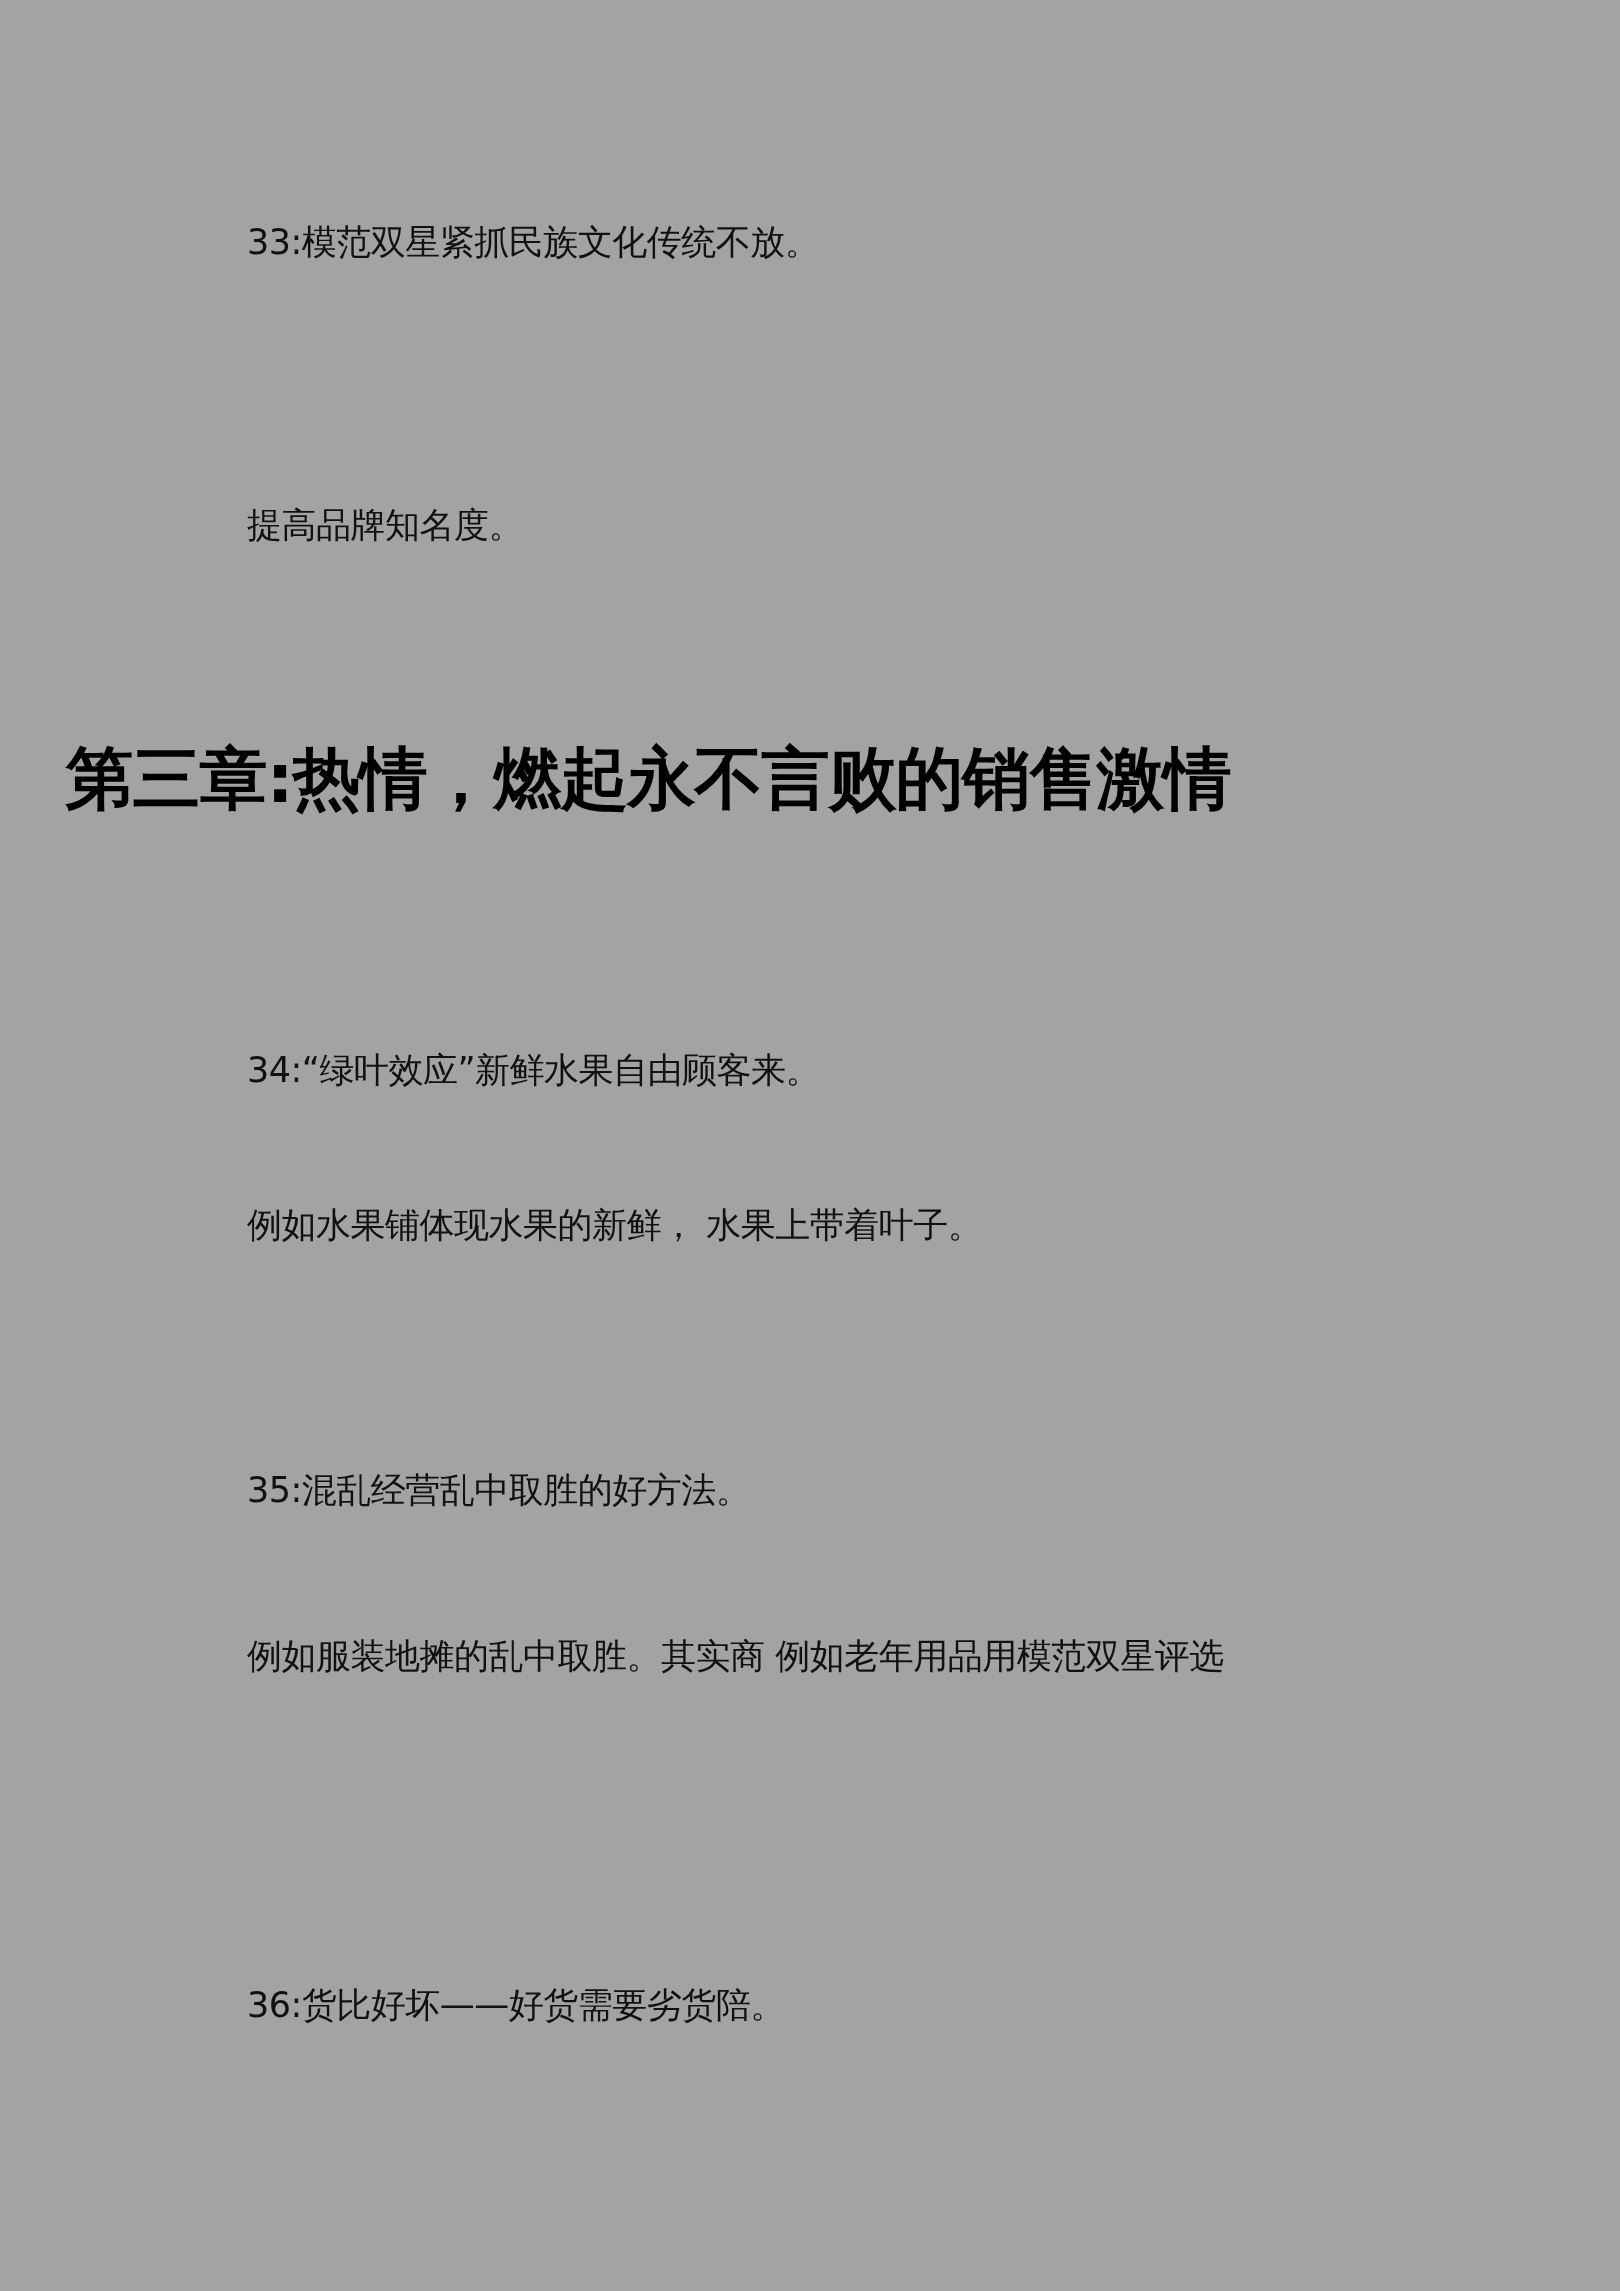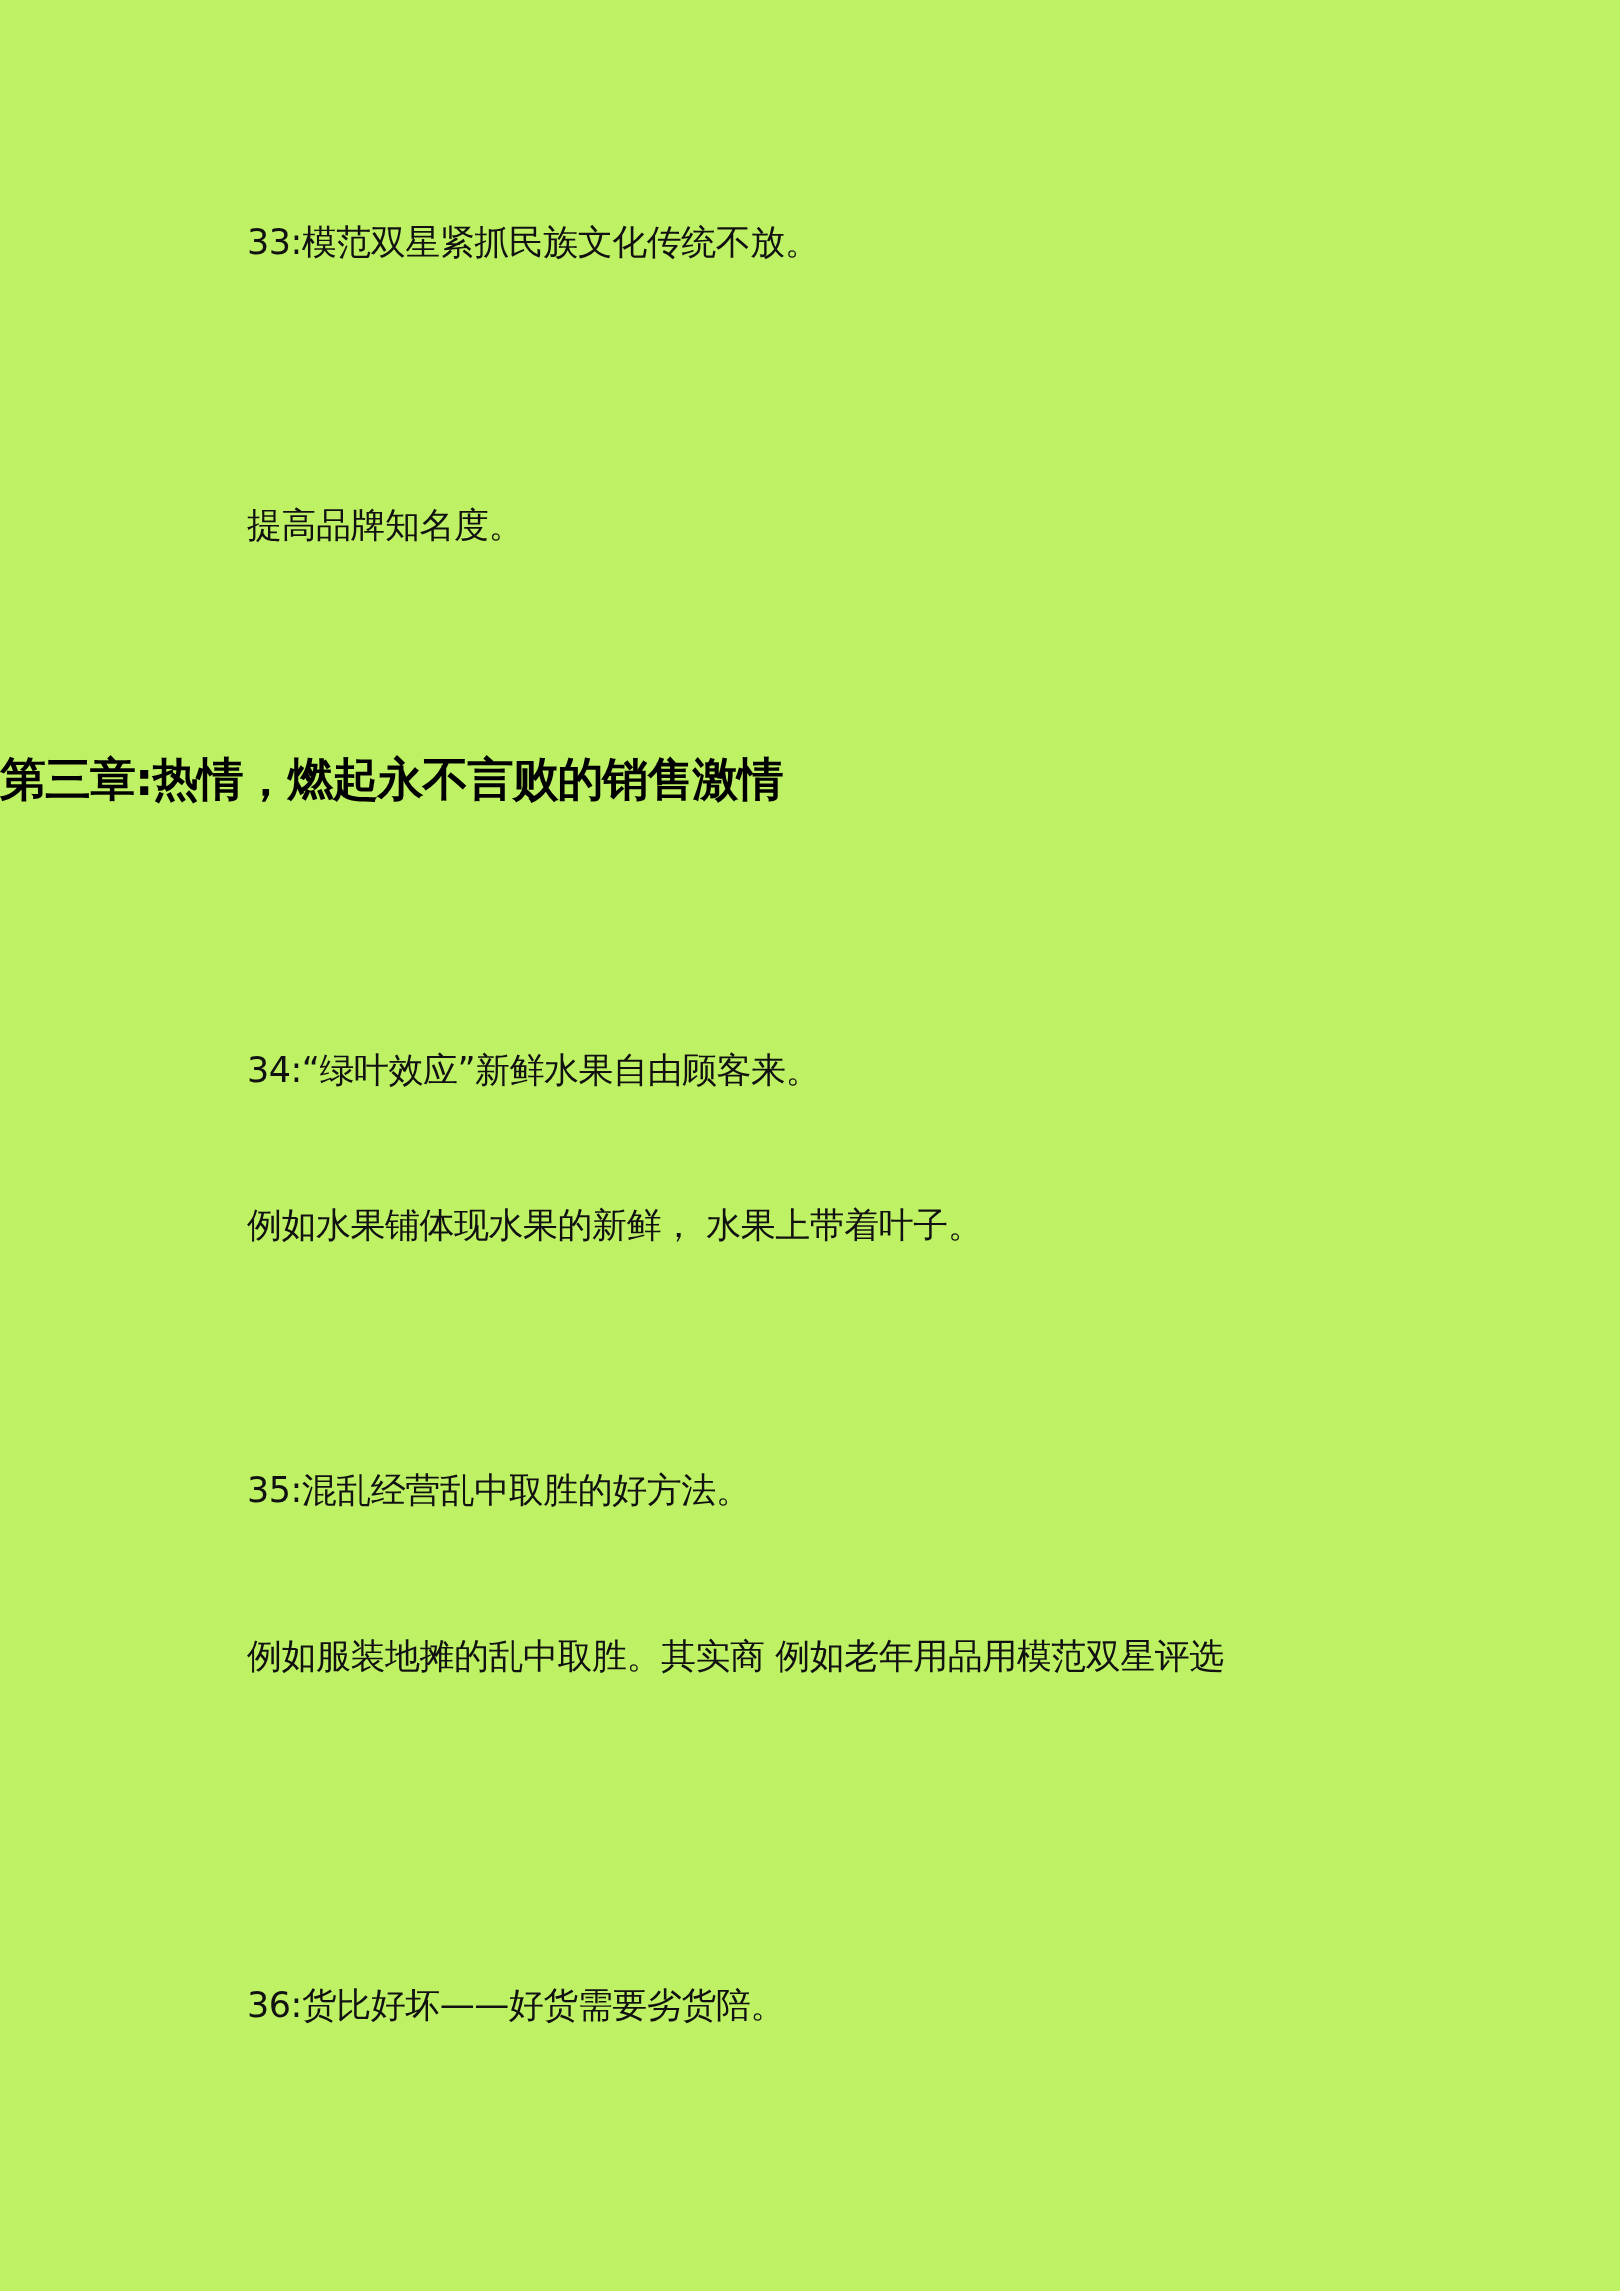--- a/index.html
+++ b/index.html
@@ -13,35 +13,36 @@
     position: relative;
     overflow: hidden;
     font-family: "DejaVu Sans", "Liberation Sans", sans-serif;
     color: #111111;
   }
   .page {
     position: absolute;
     left: 0; top: 0;
     width: 1620px;
     height: 2292px;
-    background: #bef264;
+    background: #a3a3a3;
   }
   .line {
     position: absolute;
     left: 247px;
     font-size: 35px;
     line-height: 43px;
     white-space: nowrap;
     letter-spacing: -0.5px;
   }
   .heading {
     position: absolute;
     left: 0;
     width: 1296px;
-    font-size: 46px;
+    text-align: center;
+    font-size: 68px;
     line-height: 74px;
     font-weight: bold;
     color: #000000;
     white-space: nowrap;
     letter-spacing: -1px;
   }
 </style>
 </head>
 <body>
 

